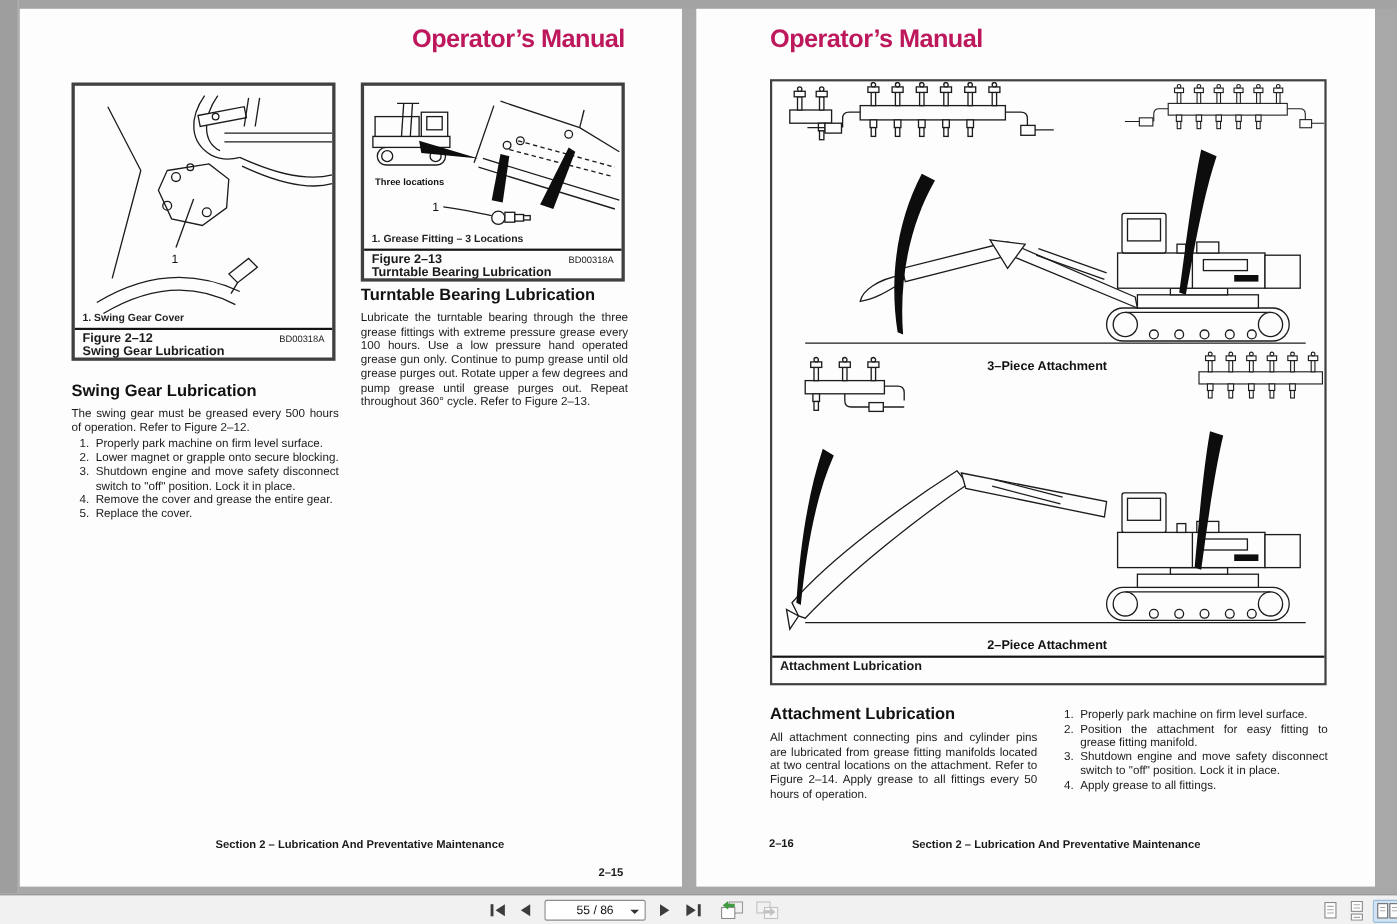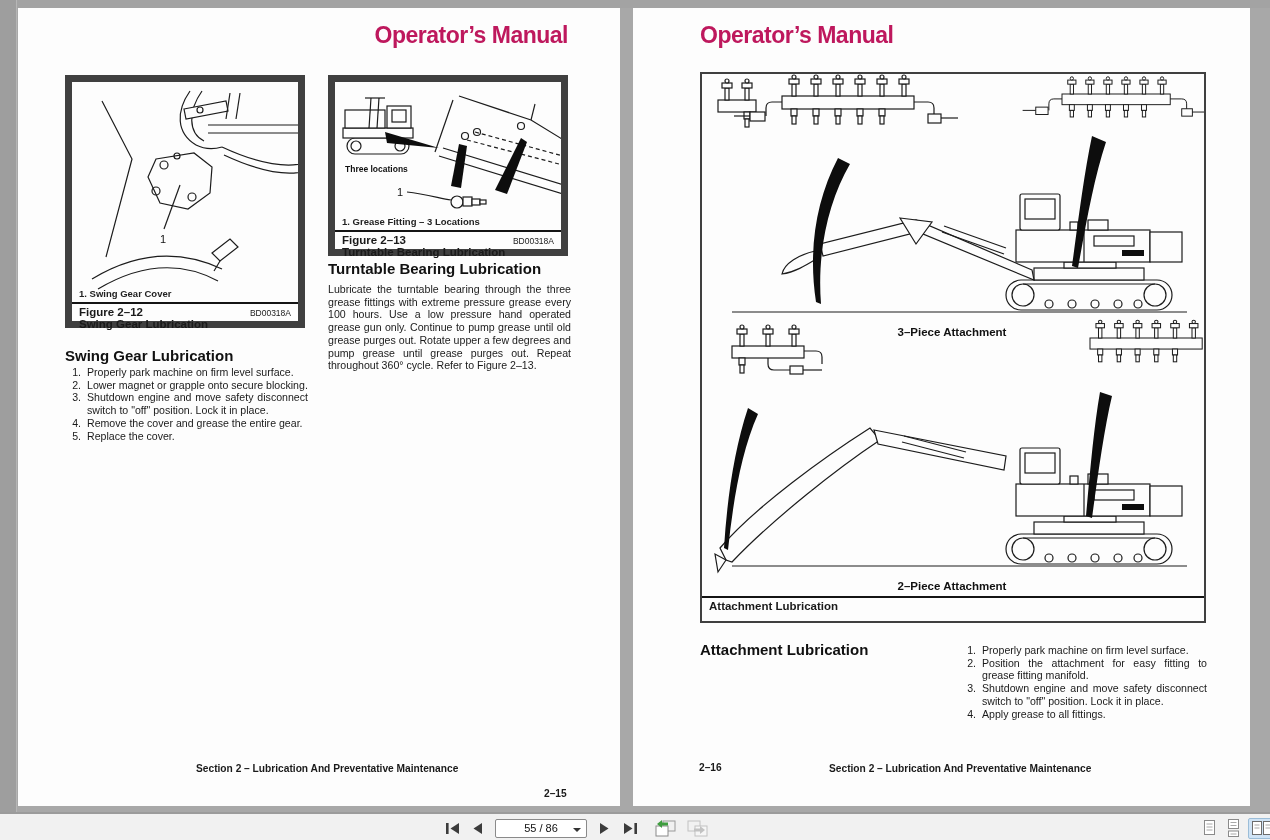--- a/index.html
+++ b/index.html
@@ -8,21 +8,21 @@
 
   .edge-left { position:absolute; left:0; top:0; width:17px; height:812px; background:#9e9e9e; border-right:1px solid #b6b6b6; }
   .edge-top  { position:absolute; left:0; top:0; width:1270px; height:8px; background:#a3a3a3; }
 
   .page { position:absolute; top:8px; background:#fdfdfd; height:798px; }
   .page-left  { left:18px;  width:602px; }
   .page-right { left:633px; width:617px; }
 
   .doc-title { position:absolute; font-size:23px; font-weight:700; letter-spacing:-0.5px; color:#be185d; }
 
-  .figbox { position:absolute; border:7px solid #404040; background:#fdfdfd; }
+  .figbox { position:absolute; border:3px solid #404040; background:#fdfdfd; }
   .fig-img { position:relative; overflow:hidden; }
   .fig-note { position:absolute; left:7px; bottom:3px; font-size:9.5px; font-weight:700; color:#222; }
   .figcap { border-top:2.5px solid #141414; padding:2px 7px 3px; }
   .figrow { display:flex; justify-content:space-between; align-items:baseline; }
   .figno { font-weight:700; font-size:11.5px; }
   .figcode { font-size:8.5px; }
   .figtitle { font-weight:700; font-size:11.5px; line-height:1.05; }
 
   .h-section { font-size:15px; font-weight:700; color:#111; }
   .body-text { font-size:10.6px; line-height:1.2; text-align:justify; }
@@ -33,21 +33,21 @@
 
   svg { display:block; }
   .lineart path, .lineart line, .lineart polyline, .lineart circle, .lineart rect, .lineart polygon, .lineart use
     { stroke:#1c1c1c; stroke-width:1.2; fill:none; }
   .lineart .wfill { fill:#fdfdfd; }
   .lineart .blk { fill:#0d0d0d; stroke:none; }
   .lineart text { stroke:none; fill:#111; font-family:"Liberation Sans",sans-serif; }
   .lineart .lblb { font-weight:700; }
 
   .toolbar { position:absolute; left:0; bottom:0; width:1270px; height:28px; background:#f1f1f1; border-top:2px solid #9b9b9b; }
-  .nav-group { position:absolute; left:443px; top:4px; display:flex; align-items:center; gap:8px; height:20px; }
+  .nav-group { position:absolute; left:443px; top:4px; display:flex; align-items:flex-start; gap:8px; height:20px; }
   .tb-btn { width:18px; height:18px; display:flex; align-items:center; justify-content:center; cursor:default; }
   .page-combo { width:92px; height:19px; background:#fff; border:1px solid #8a8a8a; border-radius:2px; display:flex; align-items:center; justify-content:center; position:relative; font-size:11px; color:#111; }
   .page-combo .caret { position:absolute; right:5px; top:8px; width:0; height:0; border-left:4px solid transparent; border-right:4px solid transparent; border-top:4px solid #333; }
   .layout-group { position:absolute; right:-8px; top:4px; display:flex; align-items:center; gap:6px; height:20px; }
   .layout-sel { background:#cfe3f5; border:1px solid #9bbdd8; border-radius:2px; padding:1px 2px; display:flex; }
 </style>
 </head>
 <body>
 
 <div class="edge-top"></div>
@@ -89,20 +89,21 @@
       <div class="figrow">
         <span class="figno">Figure 2–12</span>
         <span class="figcode">BD00318A</span>
       </div>
       <div class="figtitle">Swing Gear Lubrication</div>
     </div>
   </div>
 
   <div style="position:absolute; left:47px; top:339px; width:243px;">
     <div class="h-section">Swing Gear Lubrication</div>
+    <div class="body-text" style="margin-top:6px;">The swing gear must be greased every 500 hours of operation.  Refer to Figure 2–12.</div>
     <ol class="steps" style="margin-top:2px;">
       <li>Properly park machine on firm level surface.</li>
       <li>Lower magnet or grapple onto secure blocking.</li>
       <li>Shutdown engine and move safety disconnect switch to "off" position.  Lock it in place.</li>
       <li>Remove the cover and grease the entire gear.</li>
       <li>Replace the cover.</li>
     </ol>
   </div>
 
   <div class="figbox" style="left:310px; top:67px; width:240px; height:181px;">
@@ -273,20 +274,21 @@
         <text x="250" y="516" font-size="11.5" class="lblb" text-anchor="middle">2–Piece Attachment</text>
       </svg>
     </div>
     <div class="figcap" style="border-top-width:2px;">
       <div class="figtitle">Attachment Lubrication</div>
     </div>
   </div>
 
   <div style="position:absolute; left:67px; top:633px; width:243px;">
     <div class="h-section">Attachment Lubrication</div>
+    <div class="body-text" style="margin-top:7px;">All attachment connecting pins and cylinder pins are lubricated from grease fitting manifolds located at two central locations on the attachment.  Refer to Figure 2–14.  Apply grease to all fittings every 50 hours of operation.</div>
   </div>
   <div style="position:absolute; left:327px; top:636px; width:247px;">
     <ol class="steps">
       <li>Properly park machine on firm level surface.</li>
       <li>Position the attachment for easy fitting to grease fitting manifold.</li>
       <li>Shutdown engine and move safety disconnect switch to "off" position.  Lock it in place.</li>
       <li>Apply grease to all fittings.</li>
     </ol>
   </div>
 

